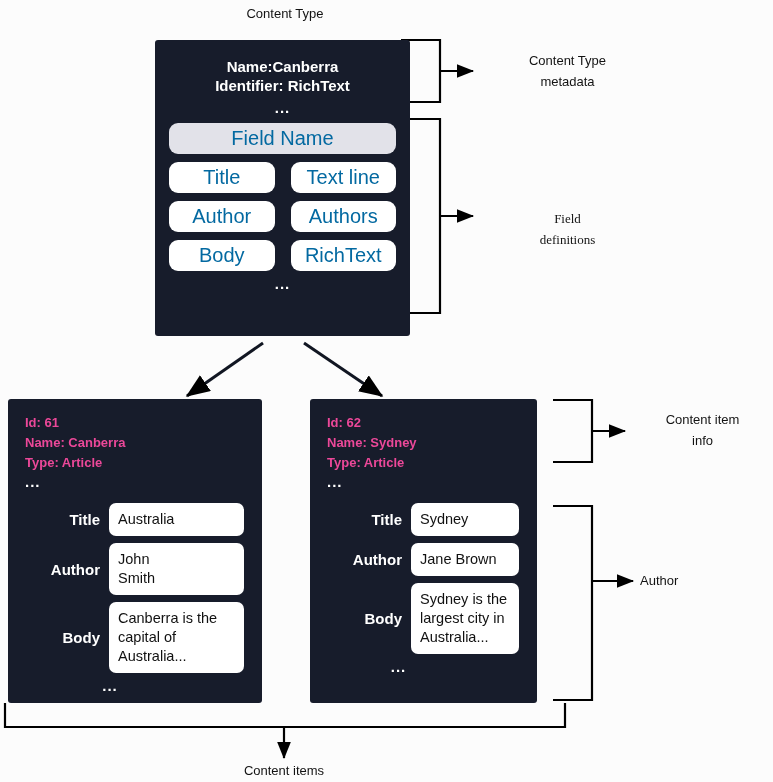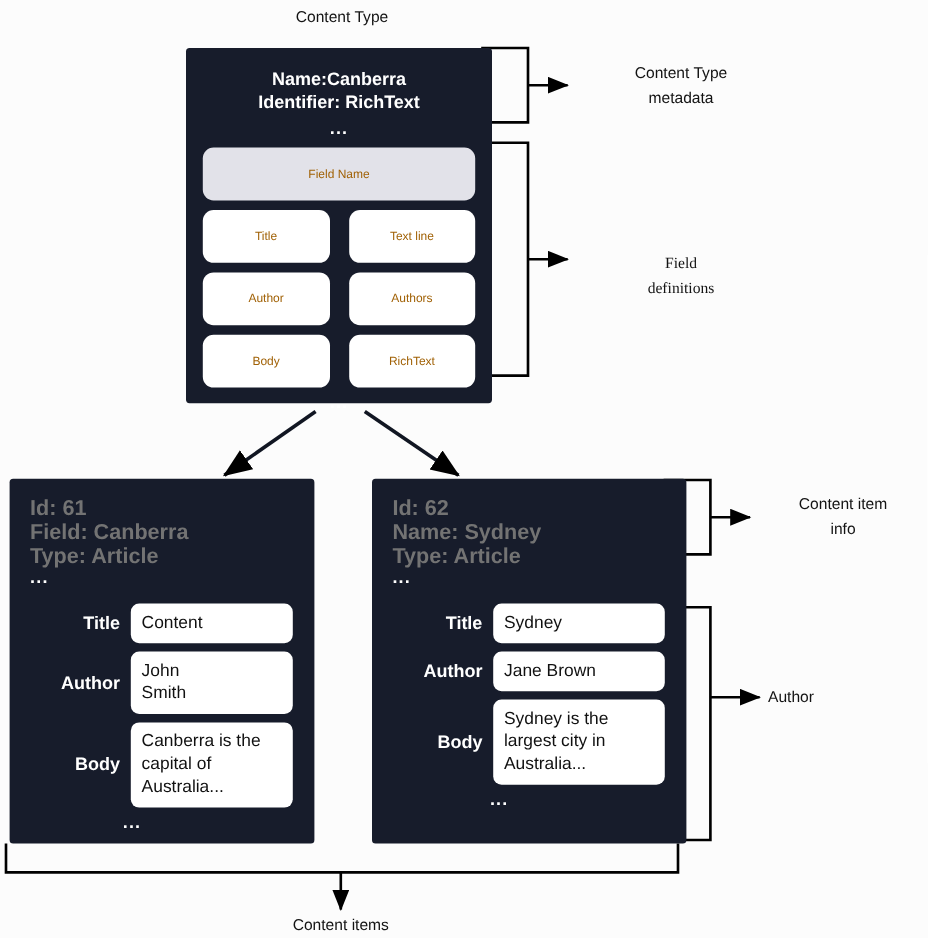--- a/index.html
+++ b/index.html
@@ -68,41 +68,41 @@
     display: flex;
     flex-direction: column;
     gap: 8px;
   }
   .ct-row {
     display: flex;
     gap: 16px;
   }
   .chip {
     flex: 1 1 0;
-    height: 44px;
+    height: 31px;
     border-radius: 9px;
     background: #ffffff;
-    color: #a16207;
-    font-size: 10px;
+    color: #0369a1;
+    font-size: 20px;
     display: flex;
     align-items: center;
     justify-content: center;
   }
   .chip.header {
     background: #e2e2e9;
   }
   .ct-bottom-ellipsis {
     margin-top: 7px;
   }
 
   
   .ci-meta {
-    color: #737373;
-    font-weight: bold;
-    font-size: 18px;
+    color: #ec4899;
+    font-weight: bold;
+    font-size: 13px;
     line-height: 20px;
     padding: 14px 0 0 17px;
   }
   .ci-dots {
     color: #ffffff;
     font-weight: bold;
     font-size: 15px;
     letter-spacing: 1px;
     padding: 2px 0 0 17px;
     line-height: 14px;
@@ -226,46 +226,46 @@
 
   <div class="caption" style="left:480px; top:50px; width:175px;">Content Type
 metadata</div>
 
   <div class="caption" style="left:480px; top:208px; width:175px;font-family:Liberation Serif, serif;">Field
 definitions</div>
 
   <div class="card" style="left:8px; top:399px; width:254px; height:304px;">
     <div class="ci-meta">
       <div>Id: 61</div>
-      <div>Field: Canberra</div>
+      <div>Name: Canberra</div>
       <div>Type: Article</div>
     </div>
     <div class="ci-dots">...</div>
 
     <div class="ci-fields">
       <div class="ci-field">
         <div class="ci-label">Title</div>
-        <div class="ci-value">Content</div>
+        <div class="ci-value">Australia</div>
       </div>
       <div class="ci-field">
         <div class="ci-label">Author</div>
         <div class="ci-value">John
 Smith</div>
       </div>
       <div class="ci-field">
         <div class="ci-label">Body</div>
         <div class="ci-value">Canberra is the
 capital of
 Australia...</div>
       </div>
     </div>
     <div class="ci-bottom-dots">...</div>
   </div>
 
-  <div class="card" style="left:310px; top:399px; width:262px; height:304px;">
+  <div class="card" style="left:310px; top:399px; width:227px; height:304px;">
     <div class="ci-meta">
       <div>Id: 62</div>
       <div>Name: Sydney</div>
       <div>Type: Article</div>
     </div>
     <div class="ci-dots">...</div>
 
     <div class="ci-fields">
       <div class="ci-field">
         <div class="ci-label">Title</div>

